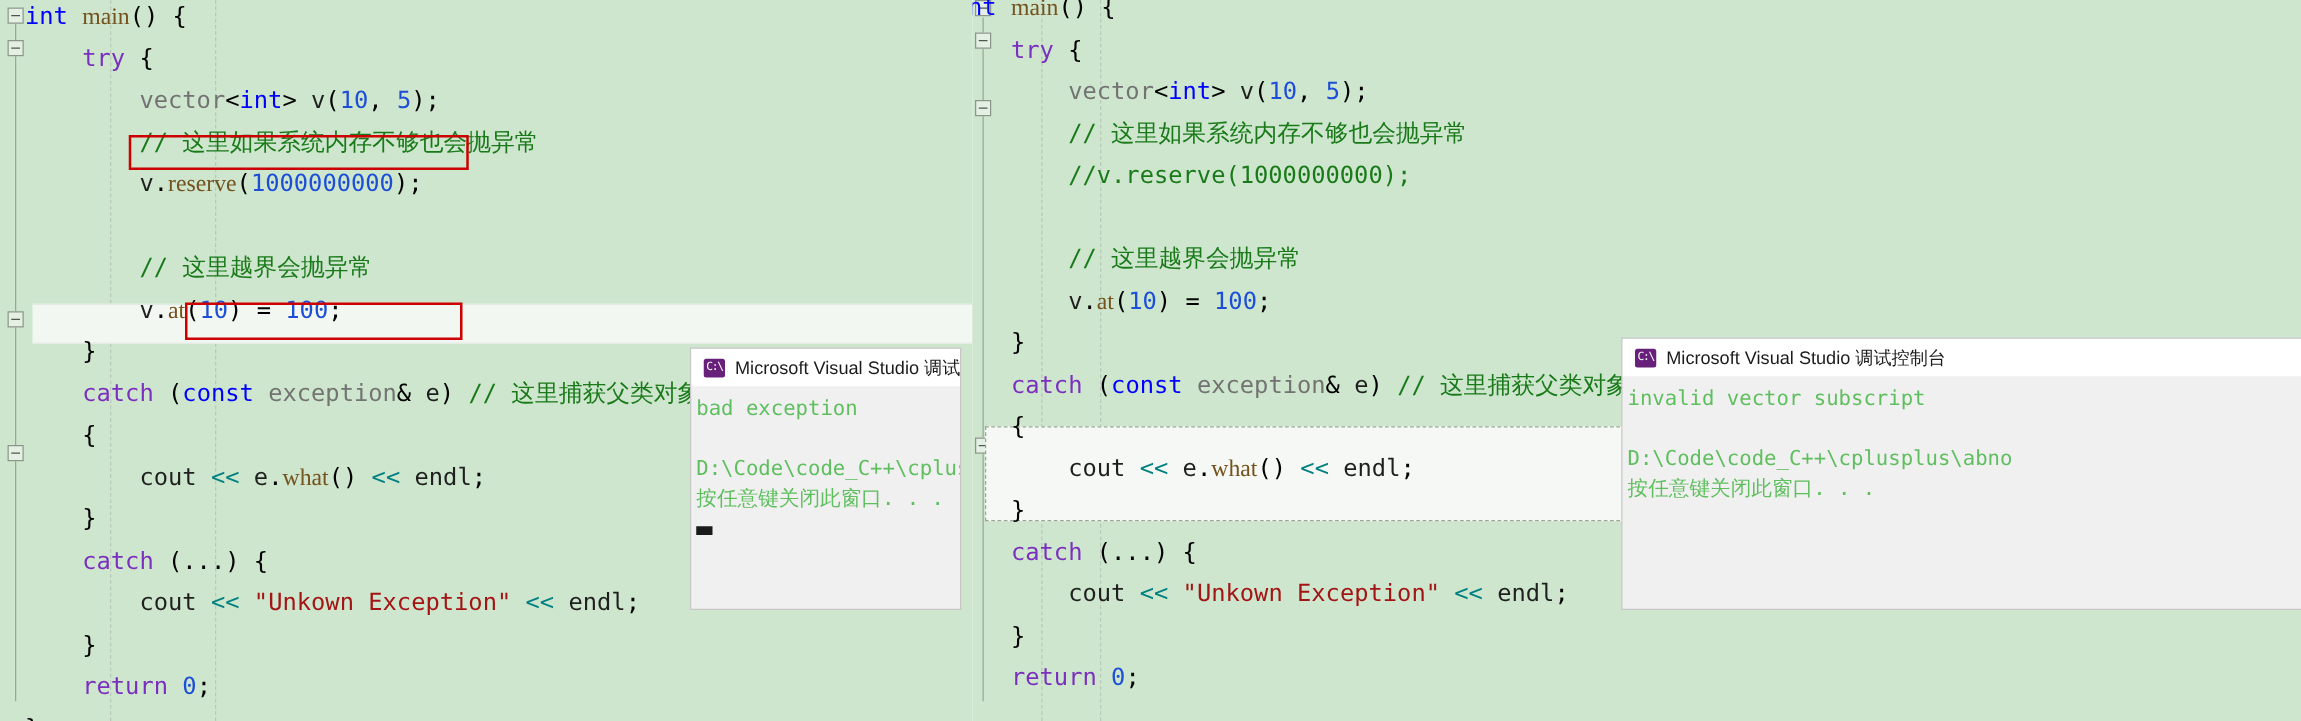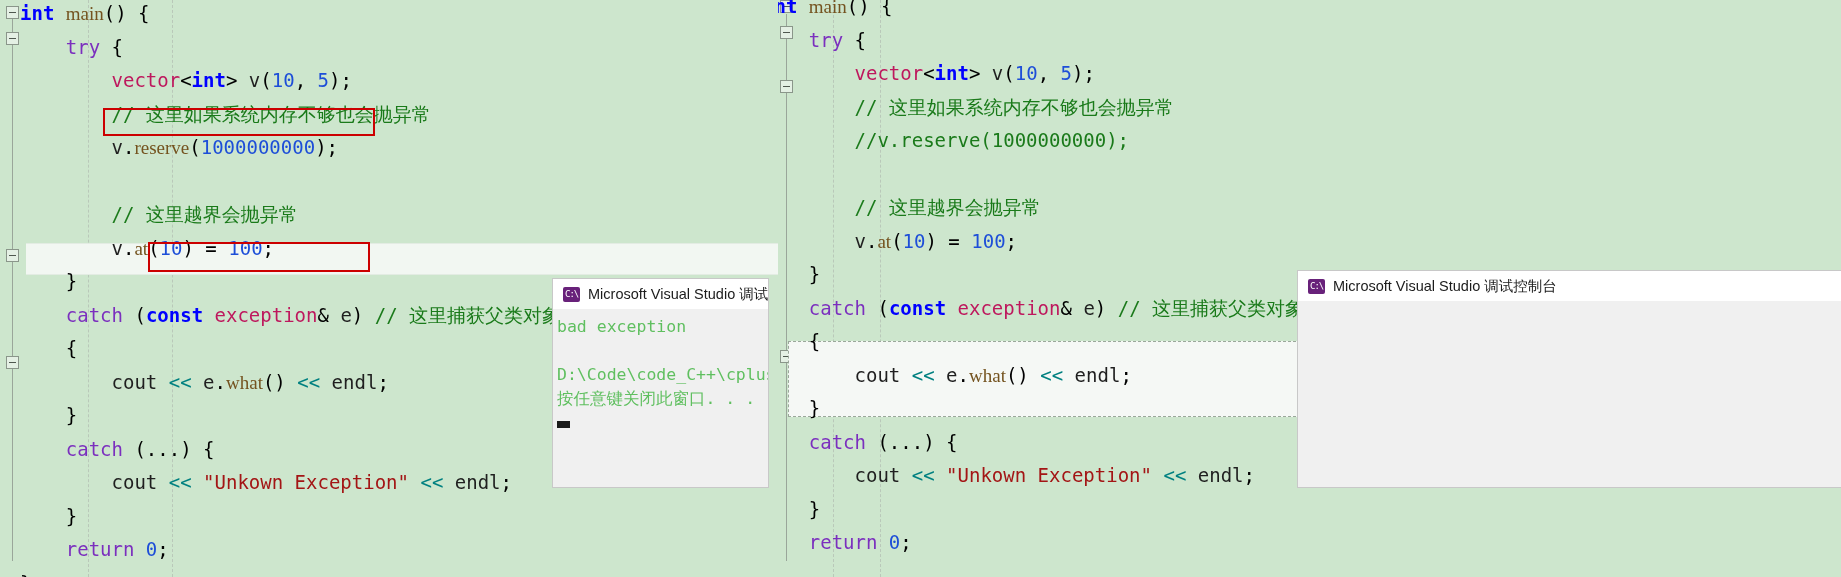--- a/index.html
+++ b/index.html
@@ -25,22 +25,22 @@
   .fold-box i{position:absolute;left:2px;top:5px;width:7px;height:1px;background:#4f584f;display:block;}
 
   .guide{position:absolute;top:0;width:0;height:577px;border-left:1px dashed #b9c8b9;}
 
   
   .code{position:absolute;left:0;top:0;white-space:pre;font-size:19px;line-height:33.5px;
         letter-spacing:0px;color:#1f1f1f;}
   .code .ln{display:block;height:33.5px;}
 
   .kw{color:#7b2fbe;margin-top:35px;}         
-  .kw2{color:#0000ff;font-weight:bold;}        
-  .typ{color:#be185d;}        
+  .kw2{color:#0000ff;}        
+  .typ{color:#737373;}        
   .cmt{color:#1a7a1a;}        
   .str{color:#a31515;}        
   .num{color:#1d4ed8;}
   .fn{color:#74531f;font-family:Liberation Serif, serif;}         
   .op{color:#000000;}
   .opteal{color:#008080;}
   .retkw{color:#7b2fbe;text-align:right;}
   .ident{color:#1f1f1f;}
 
   
@@ -133,15 +133,18 @@
 <span class="caret"></span></div>
   </div>
 
   <div class="console" style="left:1298px;top:271px;width:543px;height:216px;">
     <div class="console-title">
       <div class="console-ico">
           <span>C:\</span>
         </div>
       <div class="console-title-text">Microsoft Visual Studio 调试控制台</div>
     </div>
+    <div class="console-body"><span>invalid vector subscript</span>
+<span class="blank"></span><span>D:\Code\code_C++\cplusplus\abno</span>
+<span>按任意键关闭此窗口. . .</span></div>
   </div>
 
 </div>
 
 </body></html>

